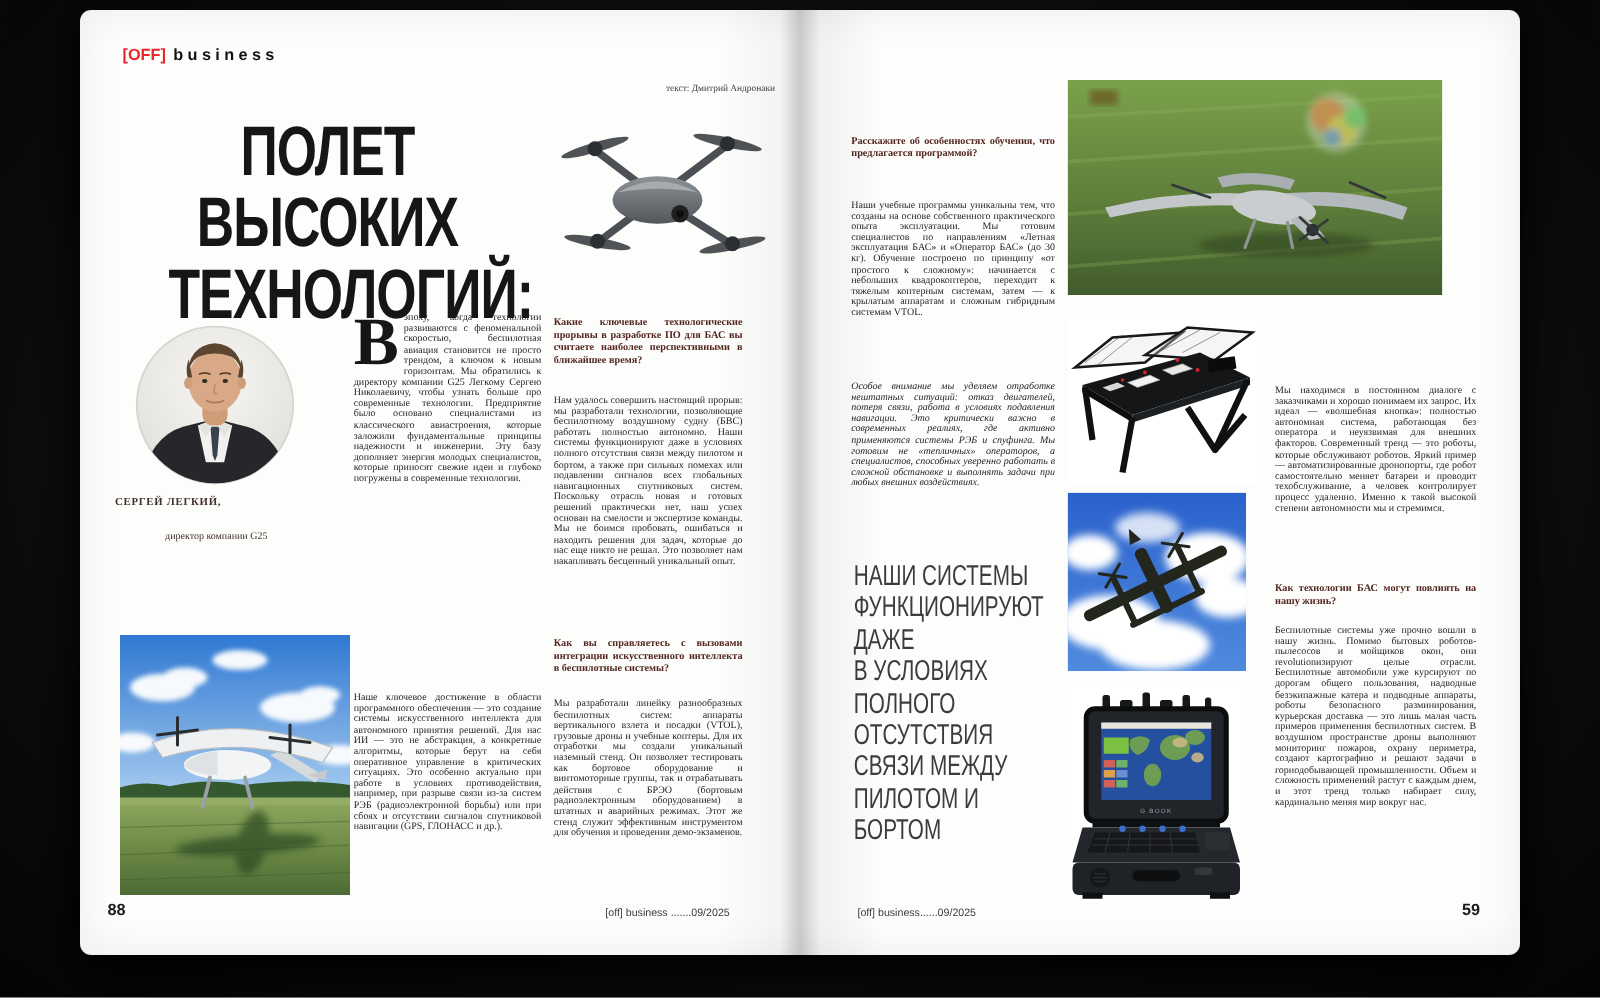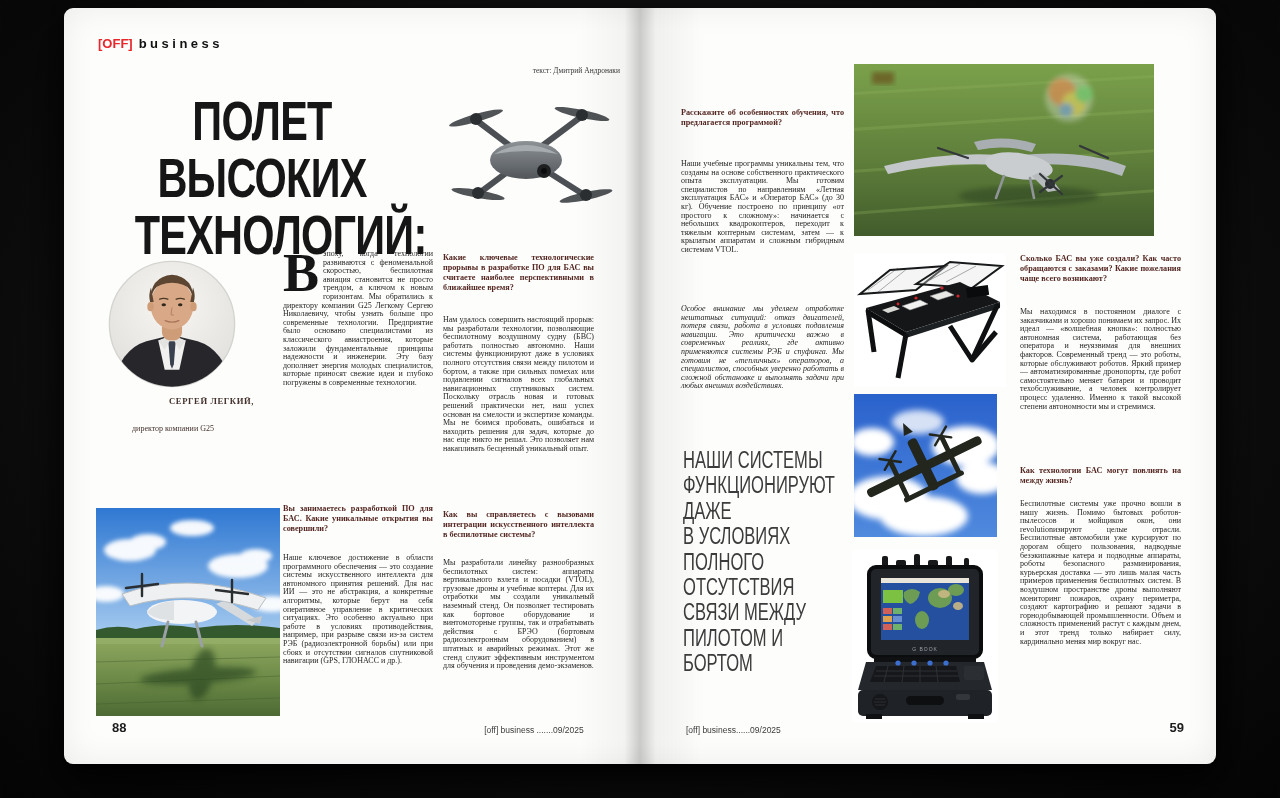--- a/index.html
+++ b/index.html
@@ -34,21 +34,21 @@
     text-align:center;font-size:22px;line-height:24px;}
   .subtitle .tline{display:block;transform:scaleX(.82);transform-origin:50% 50%;}
   .credit{font-size:7.5px;color:#3a3a3a;text-align:right;}
   
   .q{font-size:8.2px;line-height:10px;font-weight:700;color:#542721;text-align:justify;}
   .a{font-size:8px;line-height:8.6px;color:#1f1f1f;text-align:justify;}
   .a.italic{font-style:italic;}
   .dropcap{float:left;font-size:54px;line-height:42px;font-weight:700;color:#161616;
     padding:2px 4px 0 0;font-family:"Liberation Serif",serif;}
   
-  .capname{font-size:8.6px;font-weight:700;color:#43302a;text-align:right;letter-spacing:.6px;}
+  .capname{font-size:8.6px;font-weight:700;color:#43302a;text-align:left;letter-spacing:.6px;}
   .caprole{font-size:8px;color:#43302a;text-align:center;margin-top:18px;}
   
   .pq .pqline{display:block;font-family:"Liberation Sans",sans-serif;font-weight:400;
     font-size:23px;line-height:25.4px;color:#3c3c3c;transform:scaleX(.72);transform-origin:0 50%;
     white-space:nowrap;}
   
   .pagenum{font-family:"Liberation Sans",sans-serif;font-weight:700;font-size:13px;color:#1c1c1c;}
   .issue{font-family:"Liberation Sans",sans-serif;font-size:8.5px;color:#3c3c3c;}
   .photo{overflow:hidden;}
   .photo svg{display:block;width:100%;height:100%;}
@@ -142,21 +142,20 @@
   </div>
   <div class="abs" style="left:28px;top:388px;width:162px;">
     <div class="capname">СЕРГЕЙ ЛЕГКИЙ,</div>
     <div class="caprole">директор компании G25</div>
   </div>
 
   <div class="abs a" style="left:219px;top:242px;width:150px;">
     <span class="dropcap">В</span><span>эпоху, когда технологии развиваются с феноменальной скоростью, беспилотная авиация становится не просто трендом, а ключом к новым горизонтам. Мы обратились к директору компании G25 Легкому Сергею Николаевичу, чтобы узнать больше про современные технологии. Предприятие было основано специалистами из классического авиастроения, которые заложили фундаментальные принципы надежности и инженерии. Эту базу дополняет энергия молодых специалистов, которые приносят свежие идеи и глубоко погружены в современные технологии.</span>
   </div>
 
-  <div class="abs q" style="left:219px;top:496px;width:150px;">Вы занимаетесь разработкой ПО для БАС. Какие уникальные открытия вы совершили?</div>
   <div class="abs a" style="left:219px;top:546px;width:150px;">Наше ключевое достижение в области программного обеспечения — это создание системы искусственного интеллекта для автономного принятия решений. Для нас ИИ — это не абстракция, а конкретные алгоритмы, которые берут на себя оперативное управление в критических ситуациях. Это особенно актуально при работе в условиях противодействия, например, при разрыве связи из-за систем РЭБ (радиоэлектронной борьбы) или при сбоях и отсутствии сигналов спутниковой навигации (GPS, ГЛОНАСС и др.).</div>
 
   <div class="abs q" style="left:379px;top:245px;width:151px;">Какие ключевые технологические прорывы в разработке ПО для БАС вы считаете наиболее перспективными в ближайшее время?</div>
   <div class="abs a" style="left:379px;top:308px;width:151px;">Нам удалось совершить настоящий прорыв: мы разработали технологии, позволяющие беспилотному воздушному судну (БВС) работать полностью автономно. Наши системы функционируют даже в условиях полного отсутствия связи между пилотом и бортом, а также при сильных помехах или подавлении сигналов всех глобальных навигационных спутниковых систем. Поскольку отрасль новая и готовых решений практически нет, наш успех основан на смелости и экспертизе команды. Мы не боимся пробовать, ошибаться и находить решения для задач, которые до нас еще никто не решал. Это позволяет нам накапливать бесценный уникальный опыт.</div>
 
   <div class="abs q" style="left:379px;top:502px;width:151px;">Как вы справляетесь с вызовами интеграции искусственного интеллекта в беспилотные системы?</div>
   <div class="abs a" style="left:379px;top:551px;width:151px;">Мы разработали линейку разнообразных беспилотных систем: аппараты вертикального взлета и посадки (VTOL), грузовые дроны и учебные коптеры. Для их отработки мы создали уникальный наземный стенд. Он позволяет тестировать как бортовое оборудование и винтомоторные группы, так и отрабатывать действия с БРЭО (бортовым радиоэлектронным оборудованием) в штатных и аварийных режимах. Этот же стенд служит эффективным инструментом для обучения и проведения демо-экзаменов.</div>
 
   <div class="abs photo" style="left:32px;top:500px;width:184px;height:208px;">
     <svg viewBox="0 0 184 208" preserveAspectRatio="none">
@@ -212,21 +211,21 @@
               <line x1="136" y1="72" x2="136" y2="94"></line>
         </g>
         <g stroke="#9aa0a5" stroke-width="3" stroke-linecap="round">
           <line x1="72" y1="114" x2="66" y2="138"></line>
               <line x1="100" y1="114" x2="106" y2="138"></line>
         </g>
       </g>
     </svg>
   </div>
 
-  <div class="abs pagenum" style="left:48px;top:712px;">88</div>
+  <div class="abs pagenum" style="left:22px;top:712px;">88</div>
   <div class="abs issue" style="left:380px;top:717px;width:180px;text-align:center;">[off] business .......09/2025</div>
 
   <div class="abs photo" style="left:790px;top:56px;width:300px;height:172px;">
     <svg viewBox="0 0 300 172" preserveAspectRatio="none">
       <defs>
         <linearGradient id="gr2" x1="0" y1="0" x2="0" y2="1">
           <stop offset="0" stop-color="#7ba14b"></stop>
               <stop offset=".55" stop-color="#5f7f3b"></stop>
               <stop offset="1" stop-color="#425c2c"></stop>
         </linearGradient>
@@ -420,23 +419,22 @@
             <line x1="22" y1="152" x2="34" y2="152"></line>
             <line x1="23" y1="155" x2="33" y2="155"></line>
           </g>
       <rect x="104" y="144" width="14" height="6" rx="2" fill="#33373c"></rect>
       <rect x="14" y="164" width="16" height="5" fill="#0e1012"></rect>
           <rect x="116" y="164" width="16" height="5" fill="#0e1012"></rect>
     </svg>
     <span class="gcs-brand">G BOOK</span>
   </div>
 
-  <div class="abs q" style="left:956px;top:246px;width:161px;">Сколько БАС вы уже создали? Как часто обращаются с заказами? Какие пожелания чаще всего возникают?</div>
   <div class="abs a" style="left:956px;top:300px;width:161px;">Мы находимся в постоянном диалоге с заказчиками и хорошо понимаем их запрос. Их идеал — «волшебная кнопка»: полностью автономная система, работающая без оператора и неуязвимая для внешних факторов. Современный тренд — это роботы, которые обслуживают роботов. Яркий пример — автоматизированные дронопорты, где робот самостоятельно меняет батареи и проводит техобслуживание, а человек контролирует процесс удаленно. Именно к такой высокой степени автономности мы и стремимся.</div>
-  <div class="abs q" style="left:956px;top:458px;width:161px;">Как технологии БАС могут повлиять на между жизнь?</div>
+  <div class="abs q" style="left:956px;top:458px;width:161px;">Как технологии БАС могут повлиять на нашу жизнь?</div>
   <div class="abs a" style="left:956px;top:492px;width:161px;">Беспилотные системы уже прочно вошли в нашу жизнь. Помимо бытовых роботов-пылесосов и мойщиков окон, они revolutionизируют целые отрасли. Беспилотные автомобили уже курсируют по дорогам общего пользования, надводные безэкипажные катера и подводные аппараты, роботы безопасного разминирования, курьерская доставка — это лишь малая часть примеров применения беспилотных систем. В воздушном пространстве дроны выполняют мониторинг пожаров, охрану периметра, создают картографию и решают задачи в горнодобывающей промышленности. Объем и сложность применений растут с каждым днем, и этот тренд только набирает силу, кардинально меняя мир вокруг нас.</div>
 
   <div class="abs issue" style="left:622px;top:717px;">[off] business......09/2025</div>
   <div class="abs pagenum" style="left:1080px;top:712px;width:40px;text-align:right;">59</div>
 
   <div class="spine"></div>
   <div class="edgeshade"></div>
  </div>
 </div>
 

